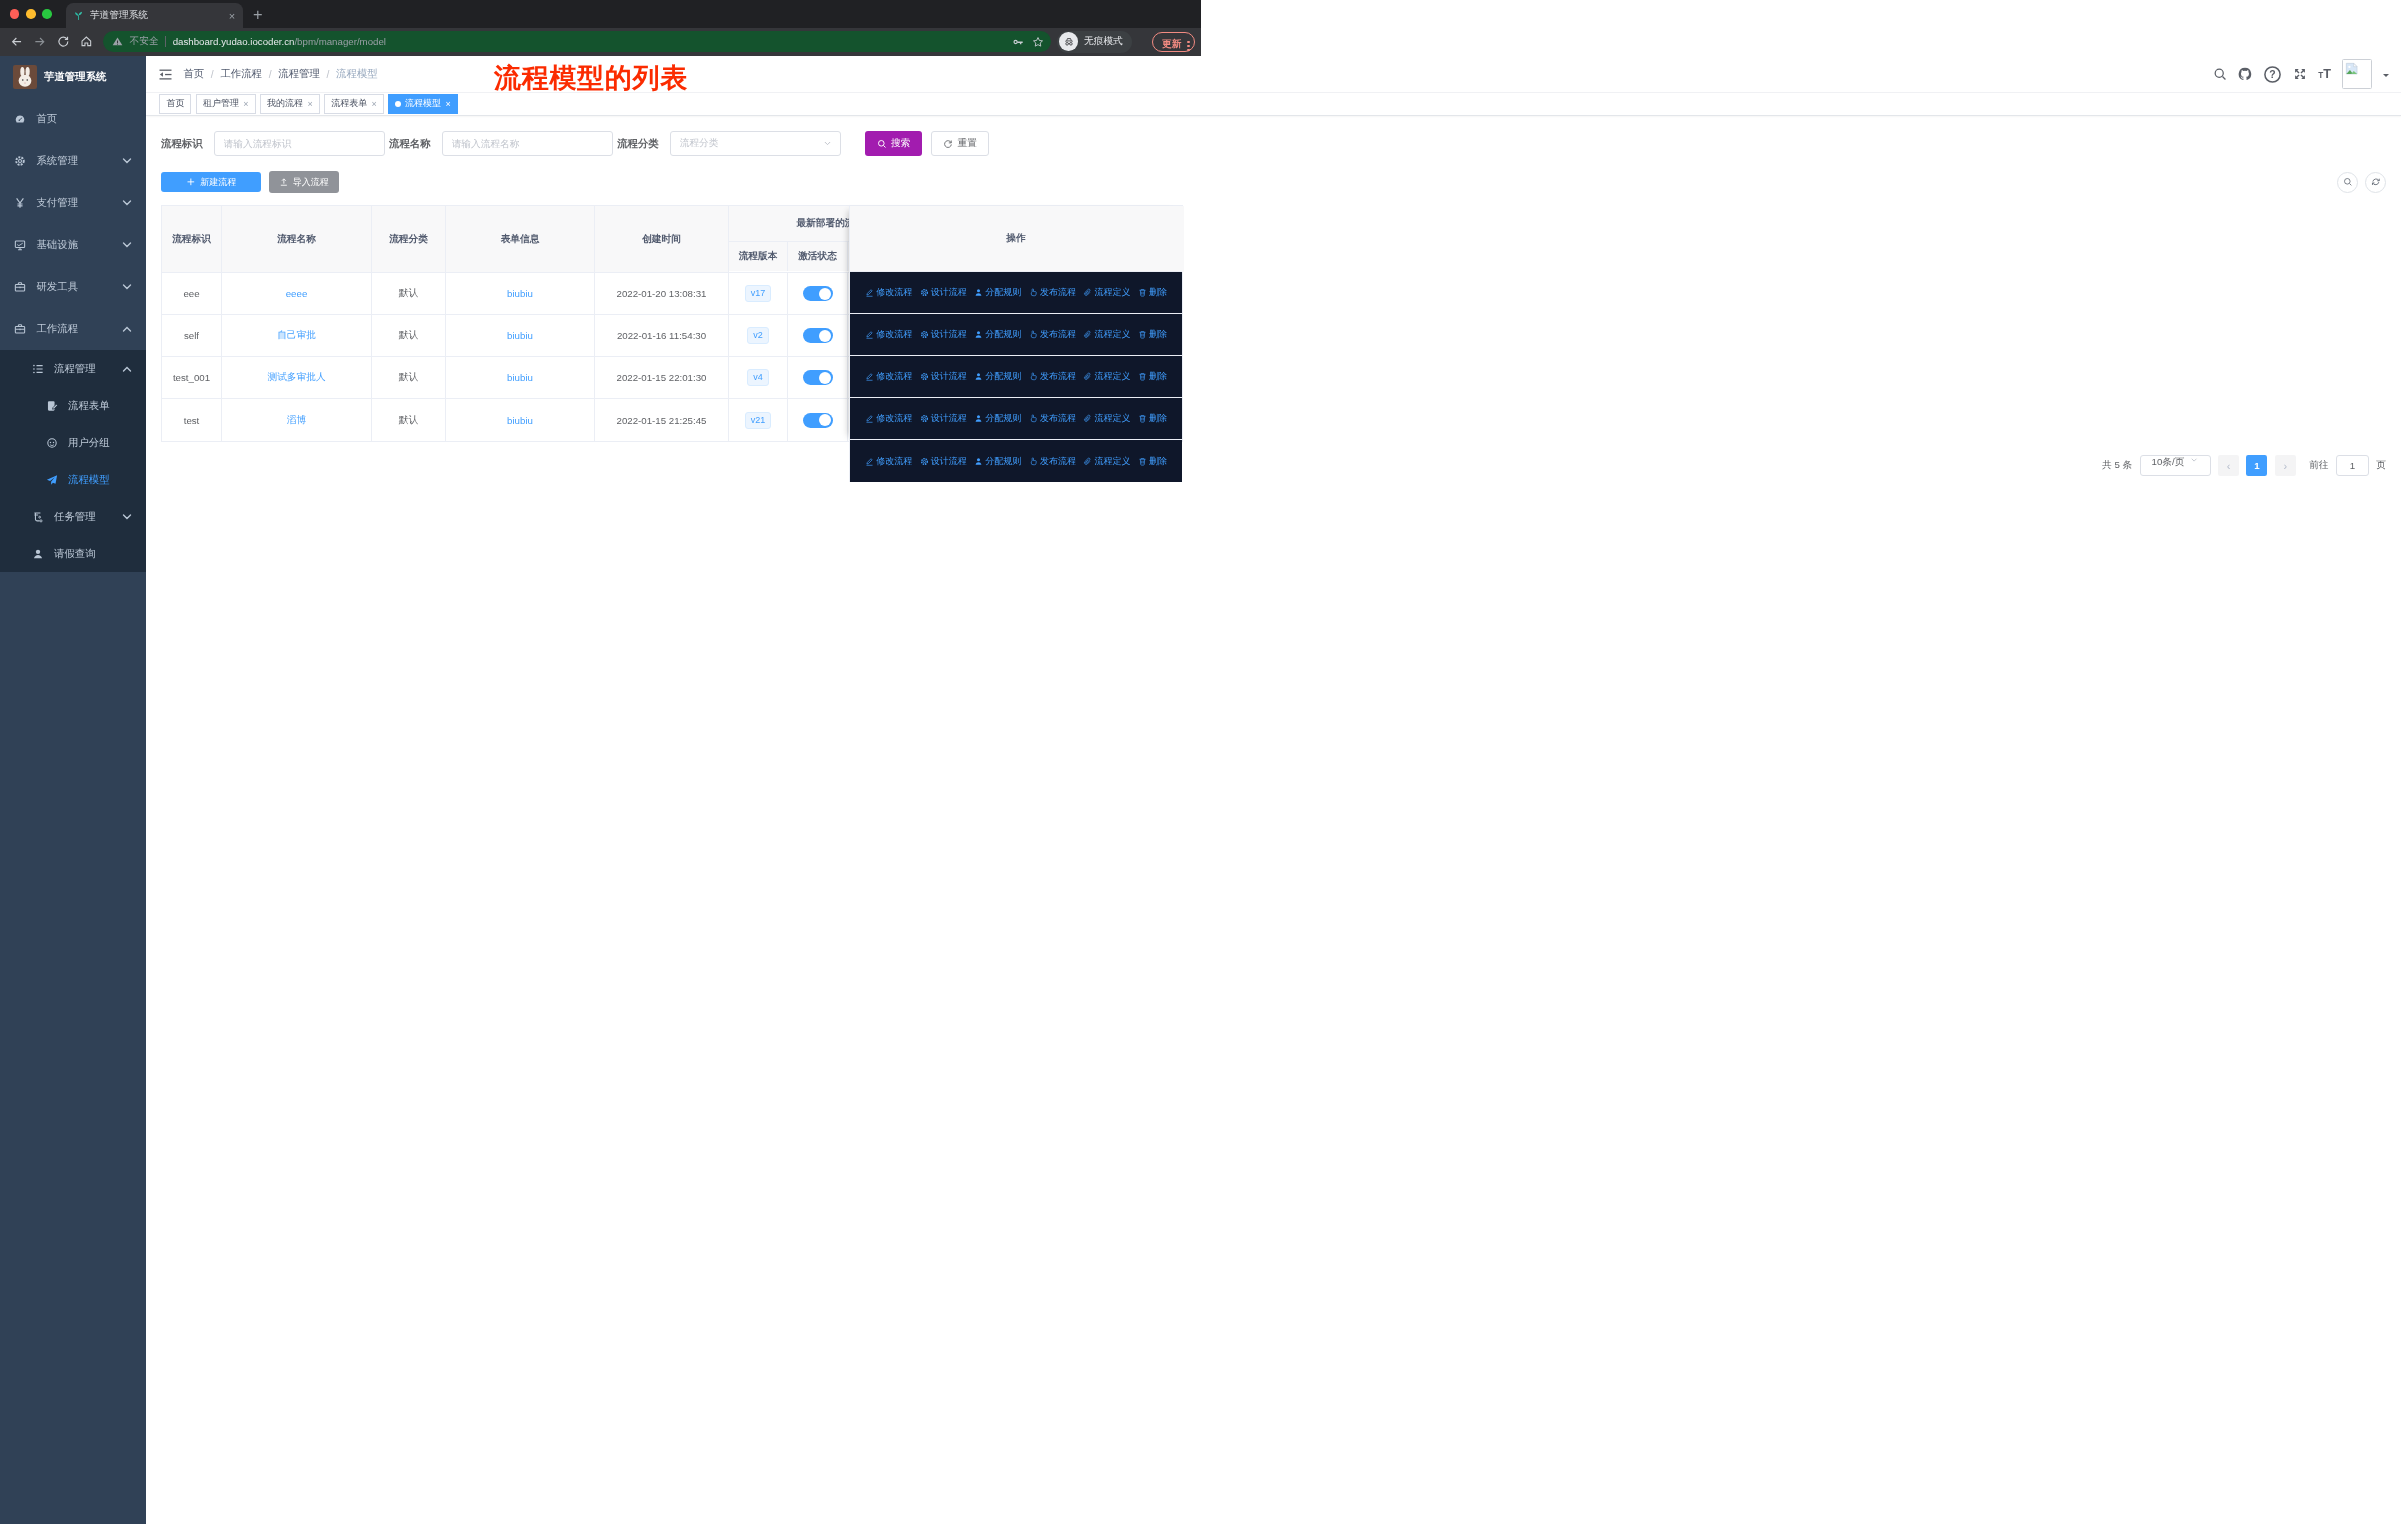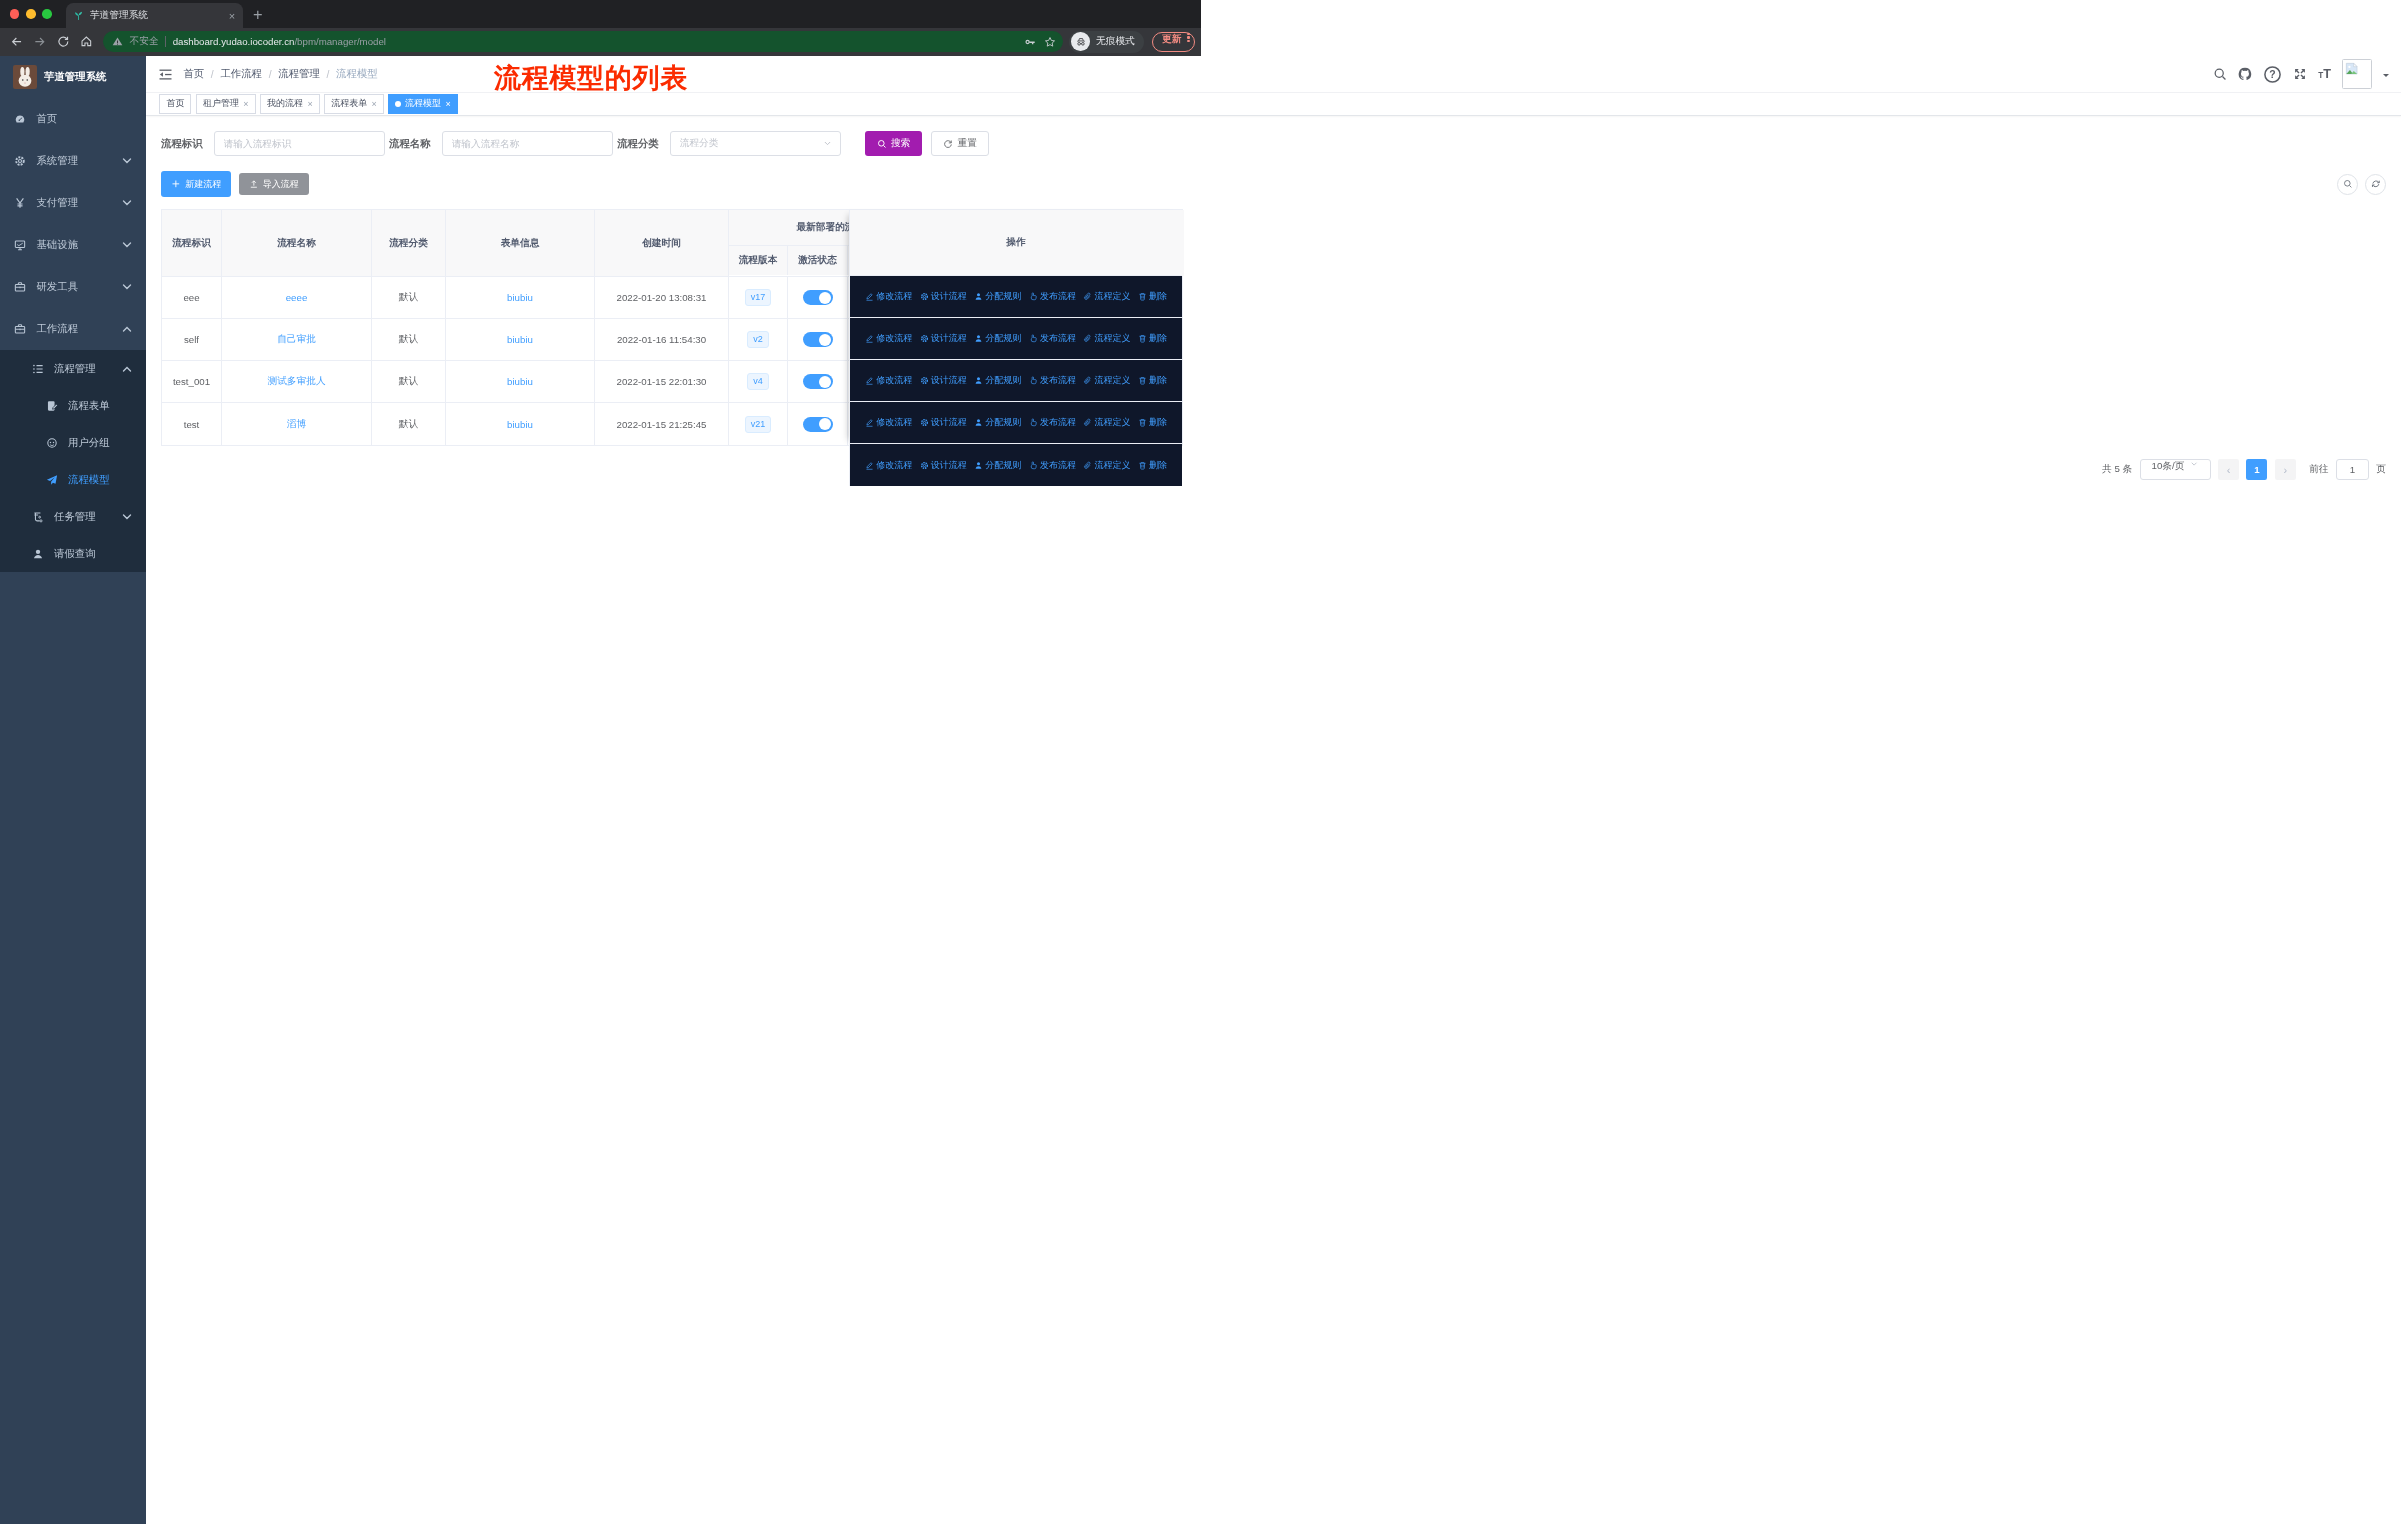--- a/index.html
+++ b/index.html
@@ -18,21 +18,21 @@
 #toolbar{height:27.5px;background:#35363a;display:flex;align-items:center;padding:0 6px;gap:1.5px}
 .navic{width:21.6px;height:21.6px;display:flex;align-items:center;justify-content:center;color:#c9cdd2;font-size:12.7px;border-radius:50%;cursor:pointer}
 .navic.dim{color:#8a8f94}
 #urlbar{flex:1;height:21px;background:#14532d;border-radius:10.4px;display:flex;align-items:center;gap:6.7px;padding:0 7.4px 0 9px;margin:0 4.5px;font-size:9.7px;color:#9aa0a6}
 .sep{width:0.7px;height:11px;background:#5f6368}
 .url-host{color:#e8eaed}
 .url-path{color:#9aa0a6}
 .url-right{margin-left:auto;display:flex;align-items:center;gap:7.4px;color:#c9cdd2;font-size:12px}
 .incog{height:22px;background:#3c4043;border-radius:11px;display:flex;align-items:center;gap:6px;padding:0 9.7px 0 2.2px;color:#e8eaed;font-size:9.7px;cursor:default}
 .incog .cir{width:18.6px;height:18.6px;border-radius:50%;background:#e8eaed;color:#35363a;display:flex;align-items:center;justify-content:center;font-size:11px}
-.update{height:20px;border:1.1px solid #f28b82;border-radius:10.4px;color:#f28b82;display:flex;align-items:flex-start;gap:6px;padding:0 4.5px 0 9px;font-size:9.7px;font-weight:700;margin-left:6px;cursor:pointer}
+.update{height:20px;border:1.1px solid #f28b82;border-radius:10.4px;color:#f28b82;display:flex;align-items:flex-end;gap:6px;padding:0 4.5px 0 9px;font-size:9.7px;font-weight:700;margin-left:18px;cursor:pointer}
 .kebab{letter-spacing:0;font-size:10.4px;line-height:1;display:flex;flex-direction:column;gap:1.5px}
 .kebab i{width:2.2px;height:2.2px;border-radius:50%;background:#f28b82;display:block}
 
 #app{position:absolute;top:56px;left:0;right:0;bottom:0;display:flex}
 #sidebar{width:146px;background:#304156;flex-shrink:0;color:#bfcbd9;overflow:hidden}
 .logo{height:42px;display:flex;align-items:center;gap:7.4px;padding-left:12.7px}
 .logo-title{color:#fff;font-size:10.4px;font-weight:700;white-space:nowrap}
 .mitem{height:42px;display:flex;align-items:center;gap:9.7px;padding:0 12px 0 13.4px;font-size:10.4px;cursor:pointer;white-space:nowrap}
 .mitem .icn{font-size:12px;color:#b9c6d5;width:13.4px}
 .mlabel{flex:1}
@@ -73,21 +73,21 @@
 .flabel{font-size:10.4px;font-weight:700;color:#606266;margin-right:11px;white-space:nowrap}
 .finput{width:171px;height:25px;border:0.7px solid #dcdfe6;border-radius:3px;padding:0 9px;font-size:9.7px;color:#606266;outline:none}
 .finput::placeholder{color:#c0c4cc}
 .fsel{width:171px;height:25px;border:0.7px solid #dcdfe6;border-radius:3px;padding:0 7.4px 0 9px;font-size:9.7px;color:#c0c4cc;display:flex;align-items:center;justify-content:space-between;cursor:pointer;background:#fff}
 .fsel .icn{color:#c0c4cc;font-size:9px}
 .btn{height:25px;border-radius:3px;border:0.7px solid transparent;display:inline-flex;align-items:center;justify-content:center;gap:4.5px;font-size:9.7px;padding:0 11px;cursor:pointer;white-space:nowrap}
 .btn .icn{font-size:9.7px}
 .btn.teal{background:#a21caf;color:#fff;margin-left:24px}
 .btn.plain{background:#fff;border-color:#dcdfe6;color:#606266;margin-left:9px}
 .btns{margin-top:15px;display:flex;align-items:center}
-.btn.primary{background:#409eff;color:#fff;height:26px;font-size:9px;padding:0 9px}
+.btn.primary{background:#409eff;color:#fff;height:20px;font-size:9px;padding:0 24px}
 .btn.gray{background:#909399;color:#fff;height:22px;font-size:9px;padding:0 9px;margin-left:7.4px}
 .rightbtns{margin-left:auto;display:flex;gap:6.7px}
 .cbtn{width:21px;height:21px;border:0.7px solid #dfe3e8;border-radius:50%;background:#fff;color:#5f6670;display:flex;align-items:center;justify-content:center;font-size:9.7px;cursor:pointer}
 
 #tbl{margin-top:12px;width:1022px;border:0.7px solid #ebeef5;position:relative;font-size:9.7px;color:#606266}
 .th,.td{border-right:0.7px solid #ebeef5;display:flex;align-items:center;justify-content:center;text-align:center;flex-shrink:0;overflow:hidden}
 .th{background:#f8f8f9;color:#515a6e;font-weight:700}
 .c1{width:60px}.c2{width:150px}.c3{width:74px}.c4{width:149px}.c5{width:134px}
 .c6{width:59px}.c7{width:60px}.c8{width:104px}.c9{width:232px;border-right:none}
 .thead{display:flex;border-bottom:0.7px solid #ebeef5}

